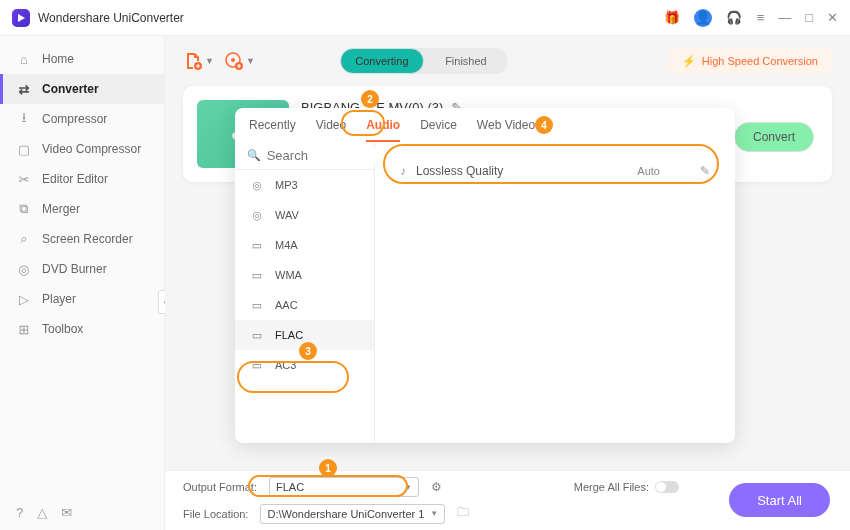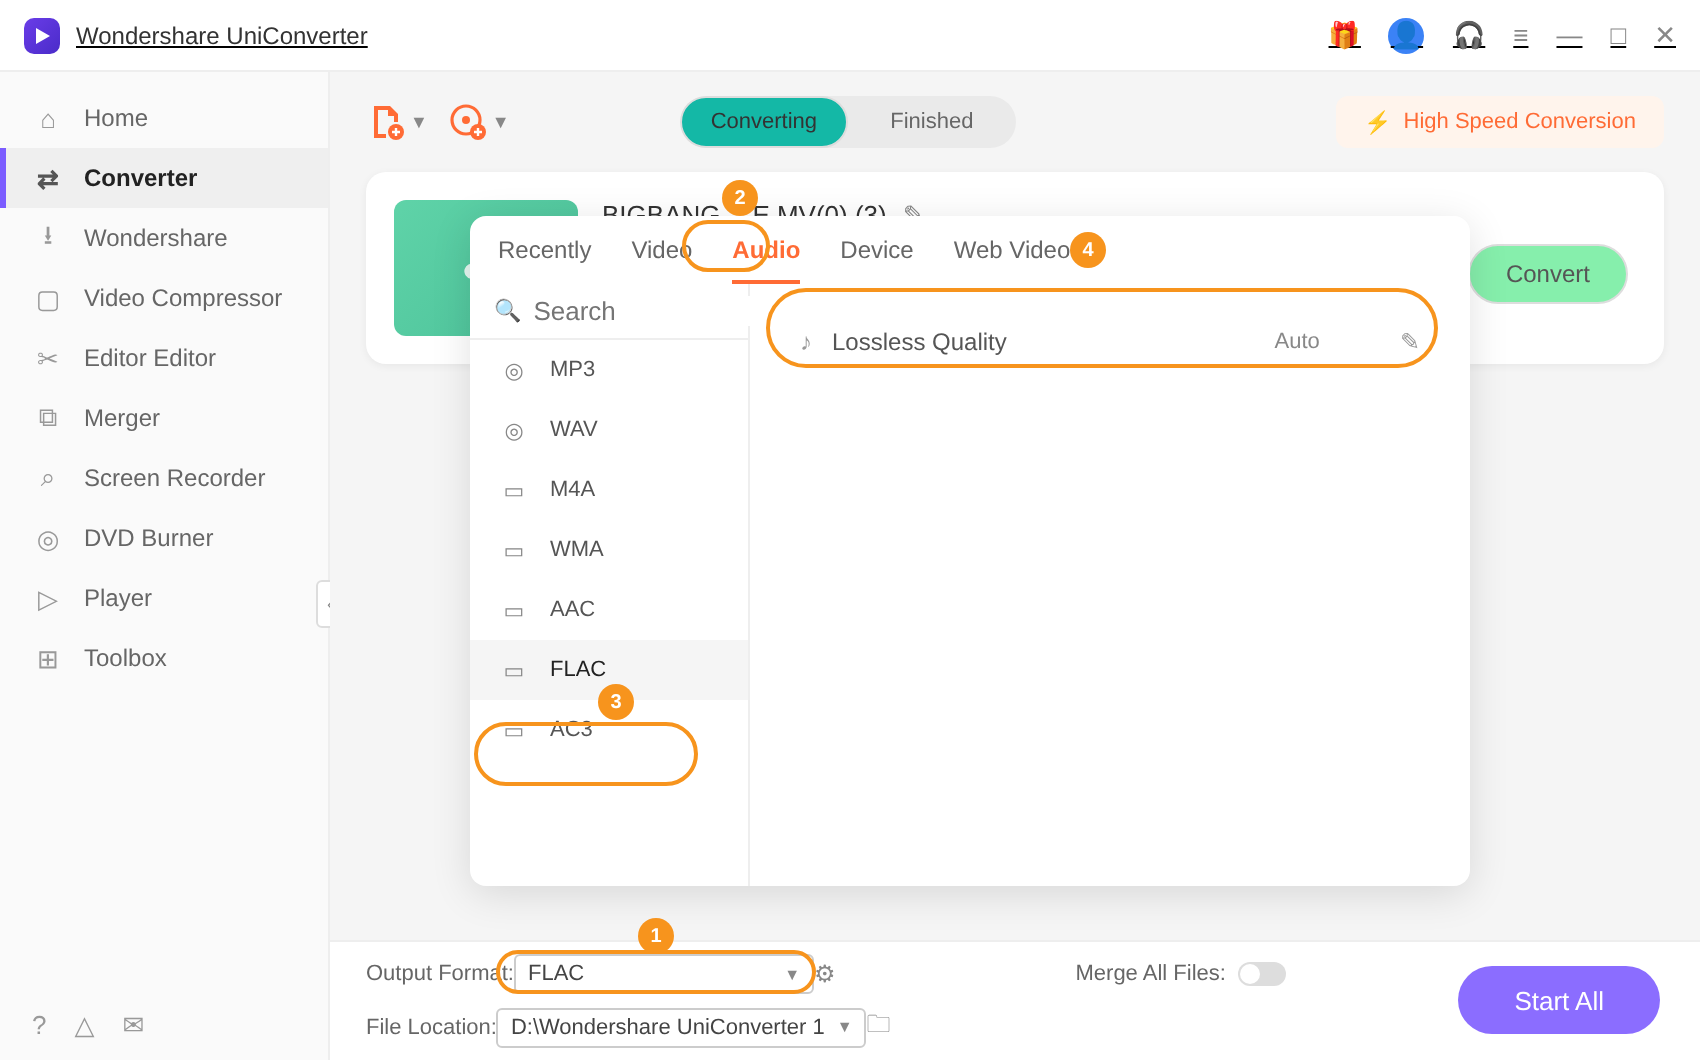--- a/index.html
+++ b/index.html
@@ -1,17 +1,17 @@
 <!DOCTYPE html>
 <html><head>
 <meta charset="utf-8">
 <style>
   * { box-sizing: border-box; margin: 0; padding: 0; font-family: -apple-system, BlinkMacSystemFont, "Segoe UI", Arial, sans-serif; }
   html, body { width: 850px; height: 530px; overflow: hidden; background: #fff; }
-  .titlebar { height: 36px; display: flex; align-items: center; padding: 0 12px; border-bottom: 1px solid #eee; text-decoration: underline; }
+  .titlebar { height: 36px; display: flex; align-items: center; padding: 0 12px; border-bottom: 1px solid #eee; }
   .logo { width: 18px; height: 18px; background: linear-gradient(135deg,#6a3de8,#4a2bc9); border-radius: 5px; display:flex;align-items:center;justify-content:center; margin-right:8px;}
   .logo svg{width:10px;height:10px;}
   .app-title { font-size: 12px; color:#333; font-weight:500;}
   .titlebar-spacer { flex:1; }
   .title-icons { display:flex; align-items:center; gap:14px; }
   .title-icons span, .title-icons div { color:#888; font-size:13px; cursor:pointer; }
   .avatar { width:18px;height:18px;background:#3b82f6;border-radius:50%;display:flex;align-items:center;justify-content:center;color:#fff;font-size:10px;}
   .gift{color:#ff6b35 !important;}
   .body { display:flex; height: calc(100% - 36px); }
   .sidebar { width: 165px; background:#fafafa; border-right:1px solid #eee; padding-top:8px; display:flex; flex-direction:column;}
@@ -50,21 +50,21 @@
   .fmt-item{display:flex;align-items:center;gap:10px;padding:8px 14px;font-size:11px;color:#555;cursor:pointer;}
   .fmt-item .ficon{width:16px;height:14px;display:flex;align-items:center;justify-content:center;color:#888;font-size:11px;}
   .fmt-item.active{background:#f5f5f5;color:#222;font-weight:500;}
   .quality-col{flex:1;padding:10px;}
   .quality-row{display:flex;align-items:center;height:38px;border:1px solid transparent;border-radius:30px;padding:0 14px;gap:10px;font-size:12px;color:#555;cursor:pointer;}
   .quality-row .qicon{color:#999;}
   .quality-row .qauto{margin-left:auto;margin-right:30px;color:#888;font-size:11px;}
   .quality-row .qedit{color:#999;cursor:pointer;}
   
   .bottombar { height:60px; background:#fff; padding:8px 18px; display:flex; flex-direction:column; justify-content:center; gap:6px; position:relative; border-top:1px solid #eee;}
-  .brow{display:flex;align-items:center;gap:0;font-size:11px;color:#666;}
+  .brow{display:flex;align-items:center;gap:12px;font-size:11px;color:#666;}
   .dropdown{height:20px;border:1px solid #ccc;border-radius:3px;padding:0 6px;font-size:11px;color:#444;background:#fff;display:flex;align-items:center;gap:6px;min-width:150px;justify-content:space-between;cursor:pointer;}
   .dropdown .caret{font-size:8px;color:#888;}
   .gear-after{color:#888;font-size:12px;cursor:pointer;}
   .merge{margin-left:120px;display:flex;align-items:center;gap:6px;}
   .toggle{width:24px;height:12px;background:#ddd;border-radius:6px;position:relative;cursor:pointer;}
   .toggle::after{content:"";position:absolute;width:10px;height:10px;background:#fff;border-radius:50%;top:1px;left:1px;}
   .start-all{position:absolute;right:20px;top:12px;height:34px;padding:0 28px;background:#8b6dff;color:#fff;font-size:13px;border:none;border-radius:18px;cursor:pointer;}
   
   .sidebar-footer{margin-top:auto;padding:10px 16px;display:flex;gap:14px;color:#999;font-size:13px;}
   .sidebar-footer span{cursor:pointer;}
@@ -100,21 +100,21 @@
     <div class="side-item">
         <span class="sicon">⌂</span>
         <span>Home</span>
       </div>
     <div class="side-item active">
         <span class="sicon">⇄</span>
         <span>Converter</span>
       </div>
     <div class="side-item">
         <span class="sicon">⭳</span>
-        <span>Wondershare</span>
+        <span>Compressor</span>
       </div>
     <div class="side-item">
         <span class="sicon">▢</span>
         <span>Video Compressor</span>
       </div>
     <div class="side-item">
         <span class="sicon">✂</span>
         <span>Editor Editor</span>
       </div>
     <div class="side-item">

